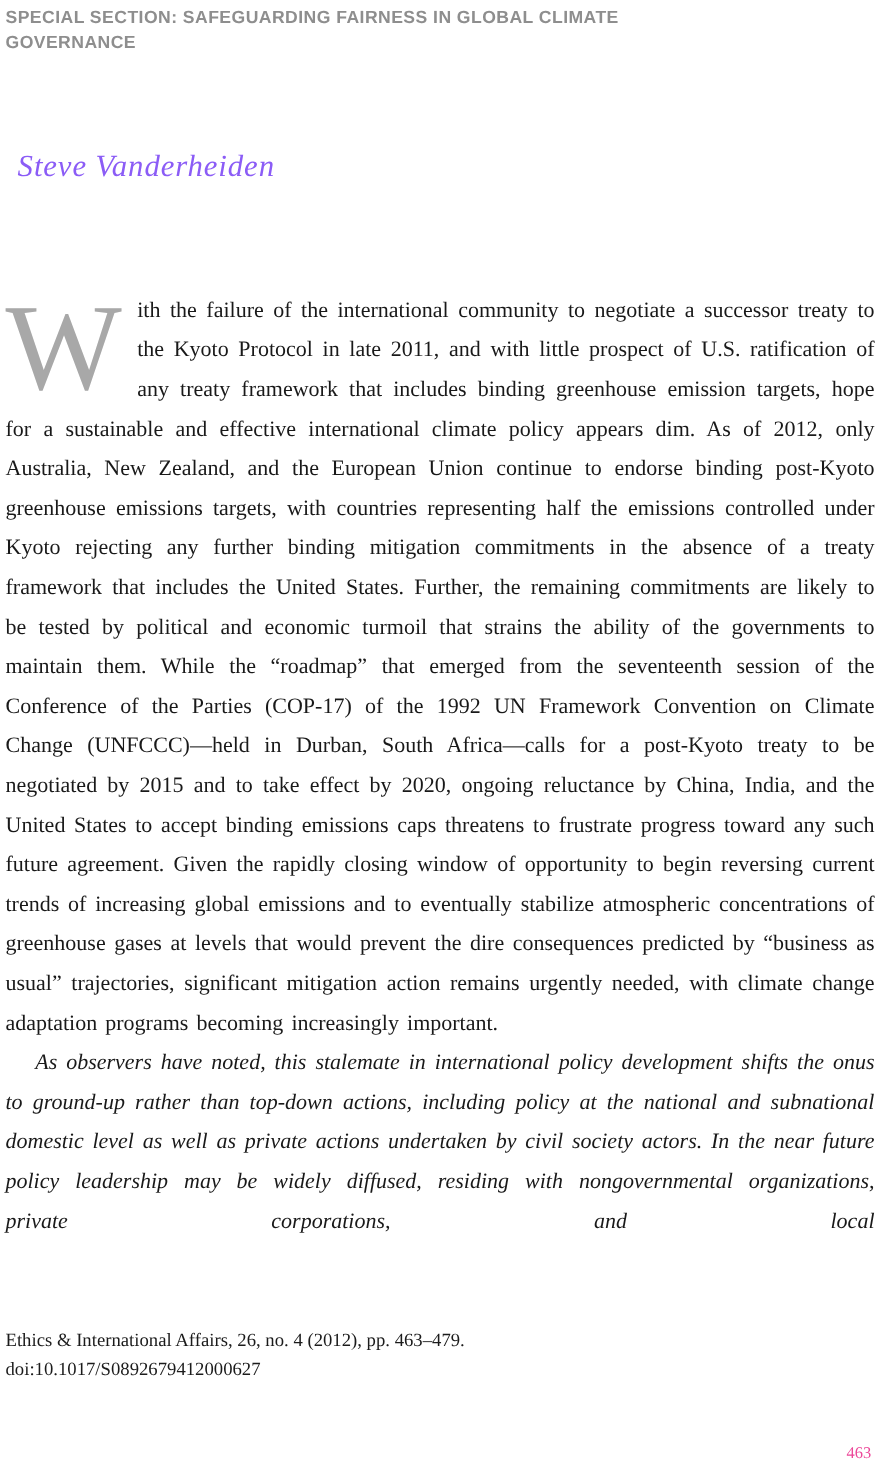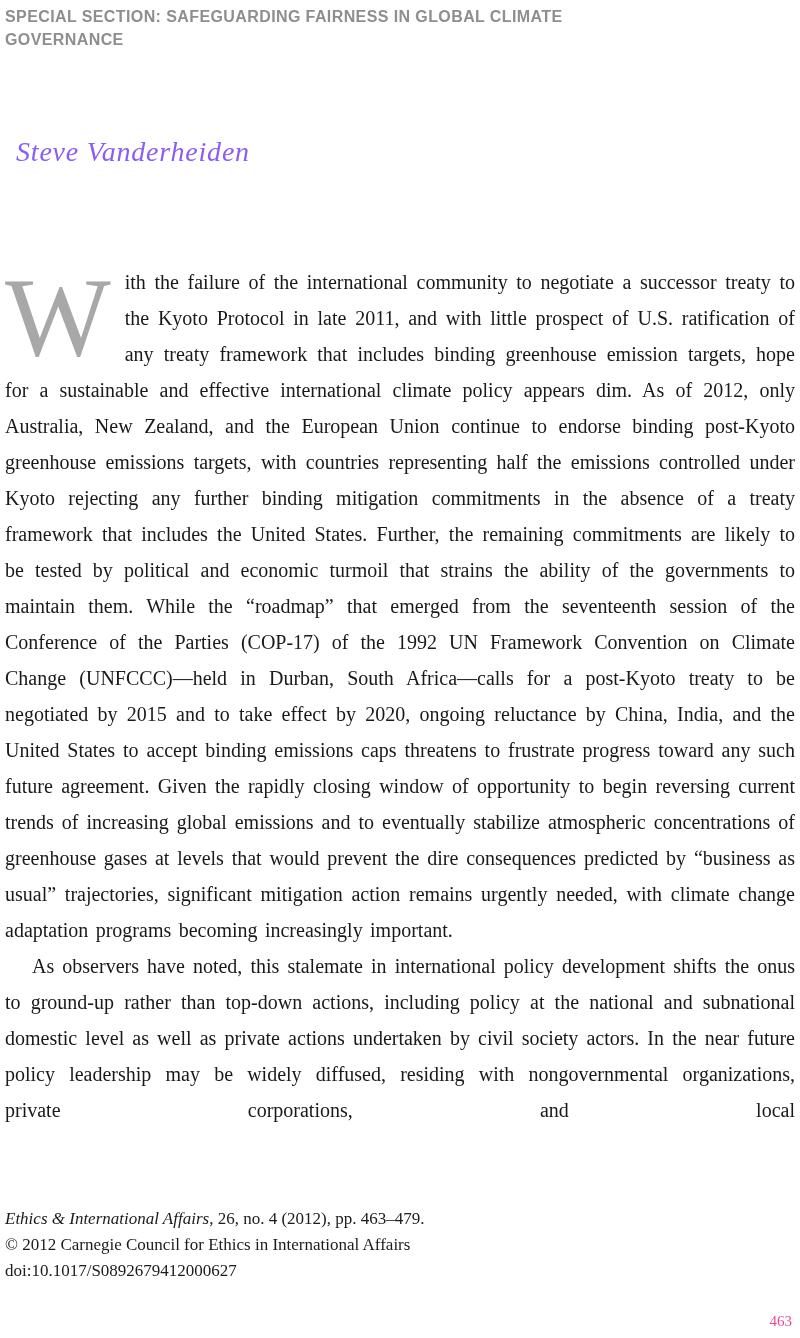--- a/index.html
+++ b/index.html
@@ -61,30 +61,31 @@
   .dropcap {
     float: left;
     font-size: 112px;
     line-height: 0.8;
     margin: 9px 14px 0 0;
     color: #a8a8a8;
   }
   .para.second {
     text-indent: 27px;
     text-align-last: justify;
+    font-style: italic;
   }
   .footer {
     position: absolute;
     left: 5px;
     top: 1206px;
     font-size: 17px;
     line-height: 26px;
     color: #1b1b1b;
   }
-  .footer .italic { font-style: italic; }
+  .footer .italic { }
   .page-number {
     position: absolute;
     right: 8px;
     bottom: 8px;
     font-size: 15px;
     color: #ec4899;
   }
 </style>
 </head>
 <body>
@@ -97,19 +98,18 @@
 
   <div class="author">Steve Vanderheiden</div>
 
   <div class="body-text">
     <p class="para first"><span class="dropcap">W</span><span>ith the failure of the international community to negotiate a successor treaty to the Kyoto Protocol in late 2011, and with little prospect of U.S. ratification of any treaty framework that includes binding greenhouse emission targets, hope for a sustainable and effective international climate policy appears dim. As of 2012, only Australia, New Zealand, and the European Union continue to endorse binding post-Kyoto greenhouse emissions targets, with countries representing half the emissions controlled under Kyoto rejecting any further binding mitigation commitments in the absence of a treaty framework that includes the United States. Further, the remaining commitments are likely to be tested by political and economic turmoil that strains the ability of the governments to maintain them. While the “roadmap” that emerged from the seventeenth session of the Conference of the Parties (COP-17) of the 1992 UN Framework Convention on Climate Change (UNFCCC)—held in Durban, South Africa—calls for a post-Kyoto treaty to be negotiated by 2015 and to take effect by 2020, ongoing reluctance by China, India, and the United States to accept binding emissions caps threatens to frustrate progress toward any such future agreement. Given the rapidly closing window of opportunity to begin reversing current trends of increasing global emissions and to eventually stabilize atmospheric concentrations of greenhouse gases at levels that would prevent the dire consequences predicted by “business as usual” trajectories, significant mitigation action remains urgently needed, with climate change adaptation programs becoming increasingly important.</span></p>
     <p class="para second">As observers have noted, this stalemate in international policy development shifts the onus to ground-up rather than top-down actions, including policy at the national and subnational domestic level as well as private actions undertaken by civil society actors. In the near future policy leadership may be widely diffused, residing with nongovernmental organizations, private corporations, and local</p>
   </div>
 
   <div class="footer">
     <div class="footer-line"><span class="italic">Ethics &amp; International Affairs</span><span>, 26, no. 4 (2012), pp. 463–479.</span></div>
-    <div class="footer-line">© 2012 Carnegie Council for Ethics in International Affairs</div>
     <div class="footer-line">doi:10.1017/S0892679412000627</div>
   </div>
 
   <div class="page-number">463</div>
 
 </div>
 
 </body></html>

